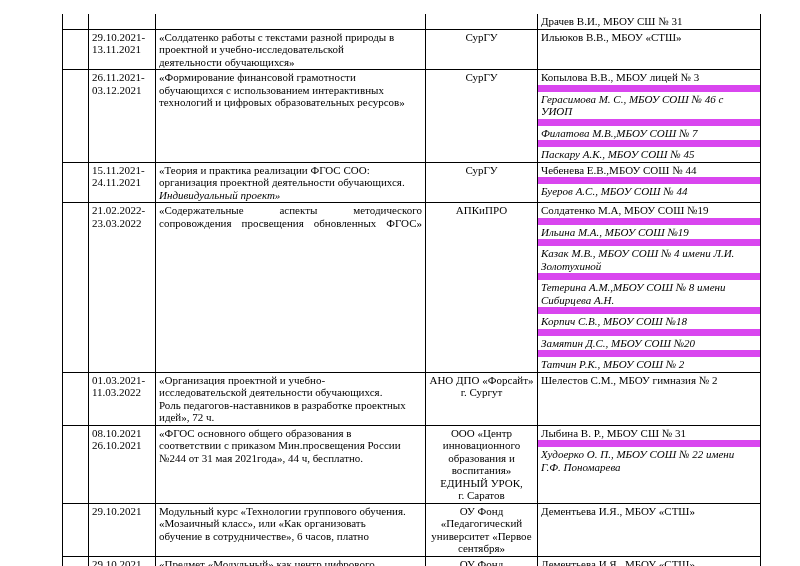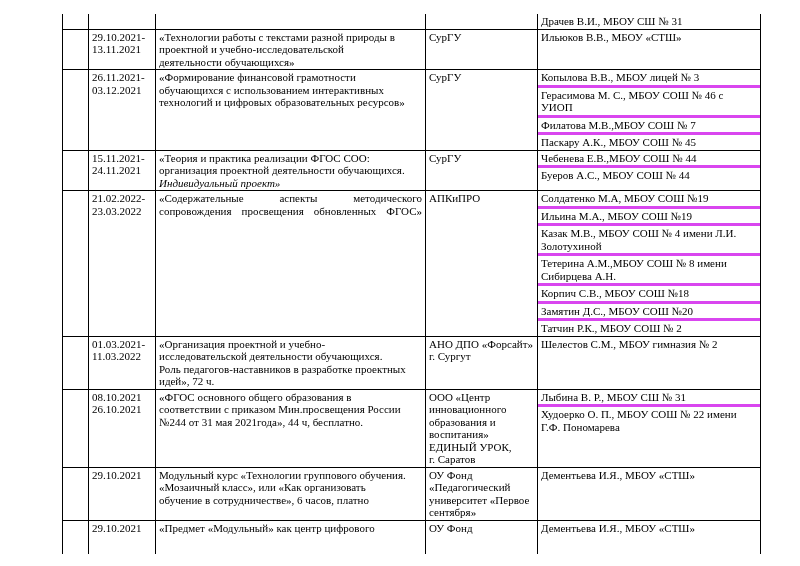--- a/index.html
+++ b/index.html
@@ -33,27 +33,27 @@
   }
   tr.cut-top td { border-top: none; }
   tr.cut-bottom td { border-bottom: none; height: 34px; }
   td.c0 { padding: 0; }
   td.c-dates { white-space: pre-line; margin-left: 40px; }
   td.c-course { white-space: pre-line; text-align: left; }
   td.c-course.justify-all {
     text-align: justify;
     text-align-last: justify;
   }
-  td.c-org { text-align: left; white-space: pre-line; }
+  td.c-org { text-align: center; white-space: pre-line; }
   td.c-names { padding: 0; }
   td.c-names .sub {
     padding: 1px 3px;
     white-space: pre-line;
   }
-  td.c-names .sub + .sub { border-top: 3px solid #d946ef; }
+  td.c-names .sub + .sub { border-top: 7px solid #d946ef; font-style: italic; }
   td.section-cell { font-weight: bold; }
   .it { font-style: italic; }
 </style>
 </head>
 <body>
 
 <div class="page">
   <table class="tbl">
     <colgroup>
       <col style="width:26px">
@@ -71,21 +71,21 @@
         <td class="c-org"></td>
         <td class="c-names">
           <div class="sub">Драчев В.И., МБОУ СШ № 31</div>
         </td>
       </tr>
 
       <tr>
         <td class="c0"></td>
         <td class="c-dates">29.10.2021-
 13.11.2021</td>
-        <td class="c-course">«Технологии работы с текстами разной природы в
+        <td class="c-course">«Солдатенко работы с текстами разной природы в
 проектной и учебно-исследовательской
 деятельности обучающихся»</td>
         <td class="c-org">СурГУ</td>
         <td class="c-names">
           <div class="sub">Ильюков В.В., МБОУ «СТШ»</div>
         </td>
       </tr>
 
       <tr>
         <td class="c0"></td>

